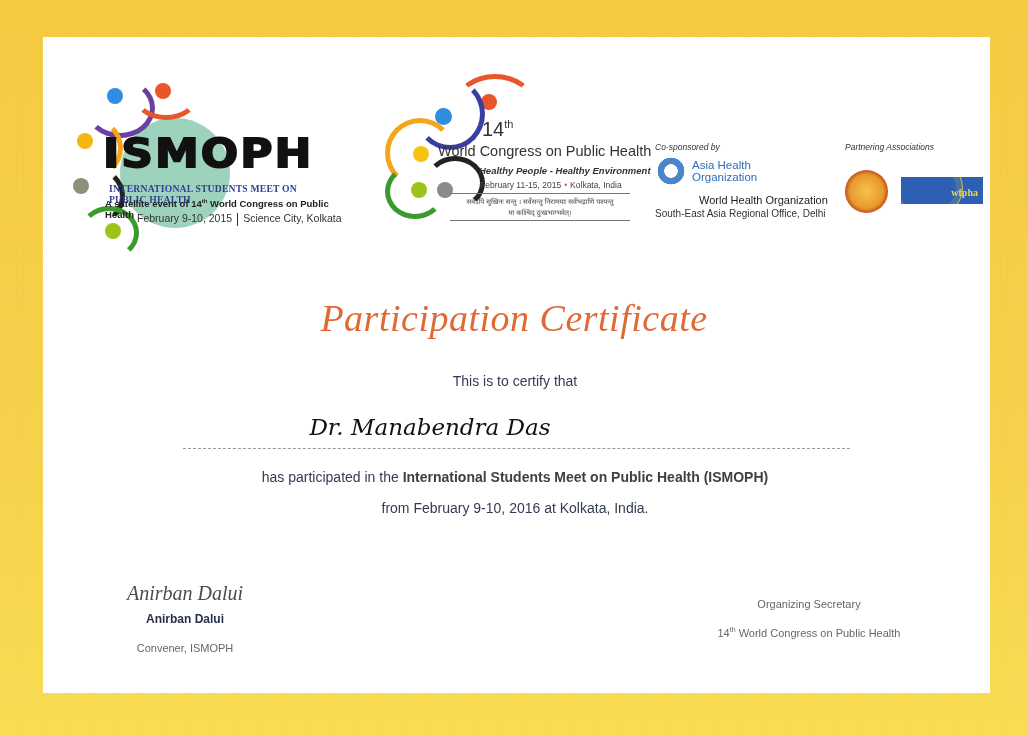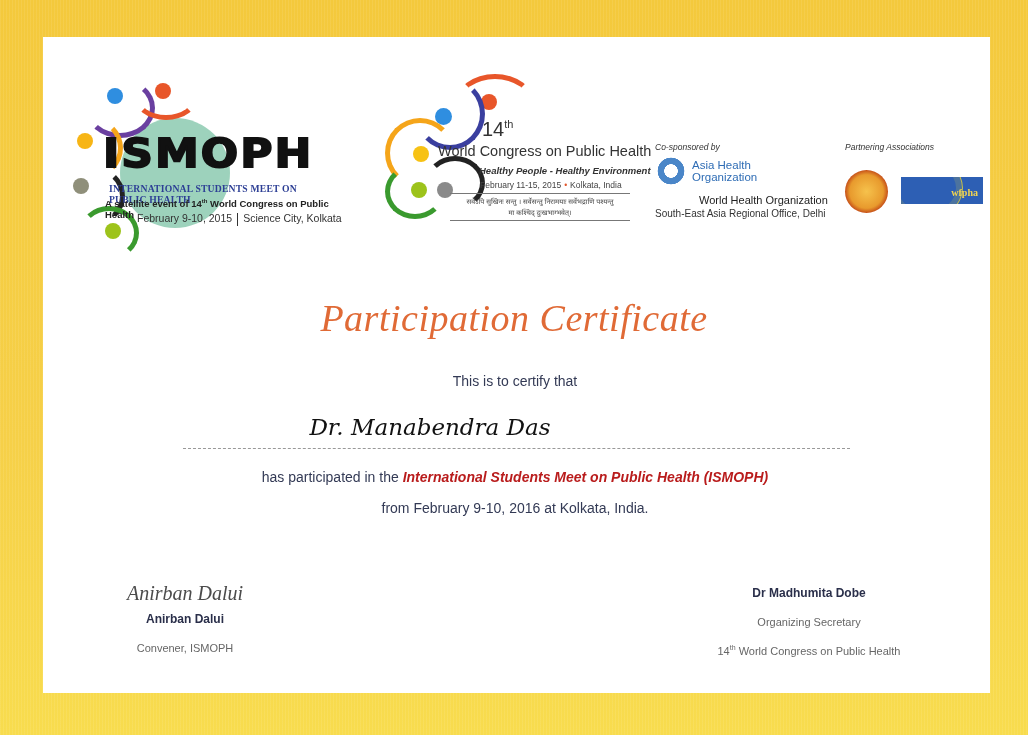--- a/index.html
+++ b/index.html
@@ -93,21 +93,21 @@
     font-family: "Liberation Serif", serif; font-style: italic; font-size: 38px; color: #e06a36;
     letter-spacing: 0.5px;
   }
   .certify { position: absolute; left: 0; top: 373px; width: 1030px; text-align: center; font-size: 14px; color: #333a55; }
   .recipient {
     position: absolute; left: 0; top: 414px; width: 860px; text-align: center;
     font-family: "DejaVu Serif", serif; font-style: italic; font-size: 23px; color: #111;
   }
   .dashline { position: absolute; left: 183px; top: 448px; width: 667px; border-top: 1px dashed #999; }
   .body1 { position: absolute; left: 0; top: 469px; width: 1030px; text-align: center; font-size: 14px; color: #333a55; }
-  .body1 b { color: #b91c1c; font-style: italic; }
+  .body1 b { color: #404040; }
   .body2 { position: absolute; left: 0; top: 500px; width: 1030px; text-align: center; font-size: 14px; color: #333a55; }
 
   .sig-left { position: absolute; left: 110px; top: 578px; width: 150px; text-align: center; }
   .sig-right { position: absolute; left: 700px; top: 582px; width: 218px; text-align: center; }
   .sig-script { font-family: "Liberation Serif", serif; font-style: italic; color: #4b4b4b; font-size: 20px; height: 30px; line-height: 30px; }
   .sig-name { font-weight: bold; font-size: 12px; color: #2a2f4a; margin-top: 4px; }
   .sig-role { font-size: 11px; color: #666; margin-top: 16px; white-space: nowrap; }
   .sig-role sup { font-size: 7px; }
 </style>
 </head>
@@ -183,16 +183,15 @@
   <span>has participated in the</span> <b>International Students Meet on Public Health (ISMOPH)</b>
 </div>
 <div class="body2">from February 9-10, 2016 at Kolkata, India.</div>
 
 <div class="sig-left">
   <div class="sig-script">Anirban Dalui</div>
   <div class="sig-name">Anirban Dalui</div>
   <div class="sig-role">Convener, ISMOPH</div>
 </div>
 <div class="sig-right">
-  <div class="sig-name">Dr Madhumita Dobe</div>
   <div class="sig-role">Organizing Secretary</div>
   <div class="sig-role"><span>14</span><sup>th</sup><span> World Congress on Public Health</span></div>
 </div>
 
 </body></html>

